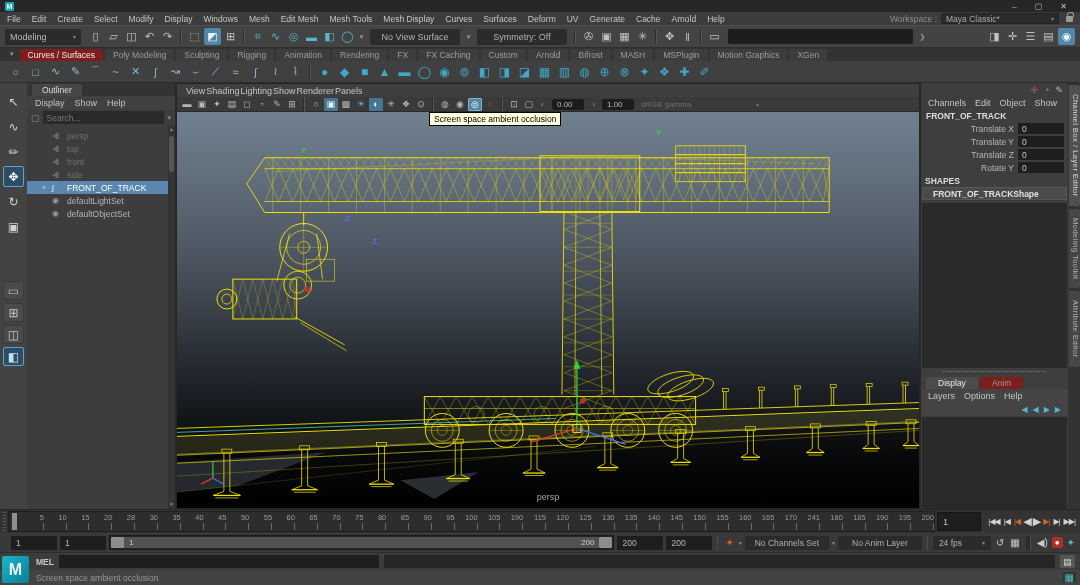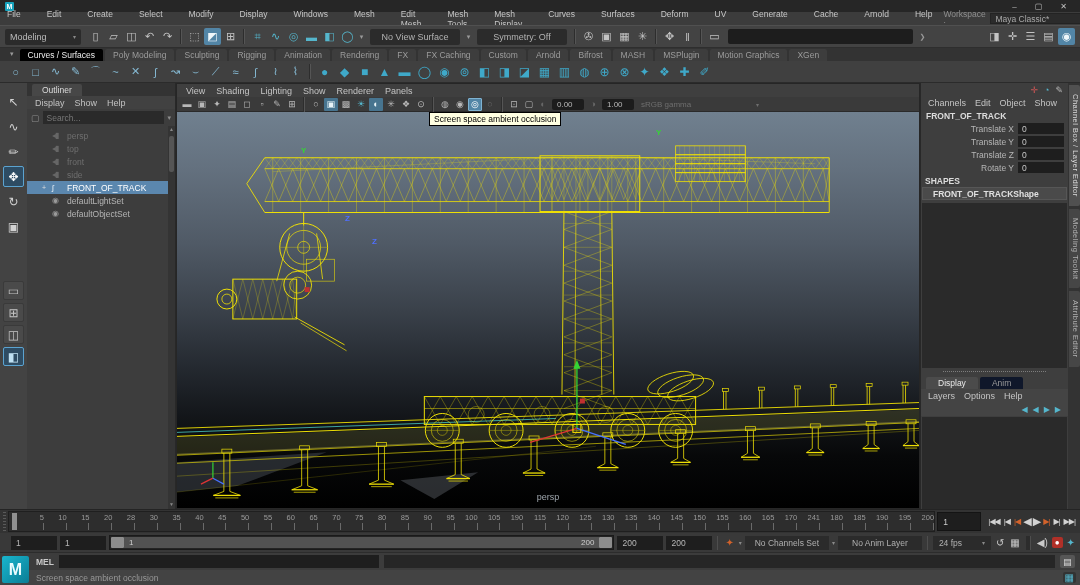--- a/index.html
+++ b/index.html
@@ -24,21 +24,21 @@
 .sl-icon.teal{color:#55b6cc}.sl-icon.tiny{font-size:7px;width:9px;color:#999}
 .sl-icon.active{background:#5285a6;color:#eef6fa;border-radius:2px}
 .sl-icon.divider,.vp-ic.divider,.shelf-ic.divider{width:2px;height:15px;background:#2d2d2d;border-right:1px solid #555;padding:0;margin:0 3px}
 .text-box{background:#2b2b2b;color:#b2b2b2;height:16px;display:flex;align-items:center;justify-content:center;padding:0 8px;min-width:90px;border-radius:2px;margin:0 2px}
 .sl-field{background:#1d1d1d;height:15px;width:185px;border-radius:2px;margin:0 3px}
 .sl-right{margin-left:auto;display:flex;gap:1px}
 
 .shelf-tabs{height:13px;background:#333;display:flex;align-items:flex-end;gap:2px;padding-left:6px;flex:0 0 auto}
 .shelf-menu-ic{color:#9a9a9a;font-size:7px;padding:0 4px 1px;align-self:center}
 .stab{padding:1px 8px 1px;color:#9c9c9c;font-size:8.5px;background:#3d3d3d;border-radius:2px 2px 0 0}
-.stab.active{color:#ececec;background:#000000}
+.stab.active{color:#ececec;background:#7f1d1d}
 .shelf-icons{height:22px;background:#404040;border-bottom:1px solid #2b2b2b;display:flex;align-items:center;padding:0 6px;gap:1px;flex:0 0 auto}
 .shelf-ic{width:19px;height:19px;display:flex;align-items:center;justify-content:center;font-size:12px}
 .shelf-ic.line{color:#85b9d3;font-size:11px}
 .shelf-ic.fill{color:#3fa9c9}
 
 .main{flex:1;display:flex;min-height:0;background:#333}
 .toolbox{width:27px;background:#434343;display:flex;flex-direction:column;align-items:center;padding-top:8px;gap:4px;flex:0 0 auto}
 .tool{width:21px;height:21px;display:flex;align-items:center;justify-content:center;color:#d2d2d2;font-size:12px;border:1px solid transparent}
 .tool.active{background:#2e4c63;border-color:#5ba3d0;border-radius:2px;color:#fff}
 .tb-gap{height:36px}
@@ -58,21 +58,21 @@
 .ol-row{height:13px;display:flex;align-items:center;gap:4px;padding-left:13px;color:#b5b5b5;font-size:8.5px}
 .ol-row .exp{width:8px;font-size:7px;color:#ddd;text-align:center}
 .ol-row .ol-ic{width:11px;font-size:8px;color:#9a9a9a;letter-spacing:-1px}
 .ol-row.dim{color:#6e6e6e}.ol-row.dim .ol-ic{color:#666}
 .ol-row.selected{background:#5b87ae;color:#fff}.ol-row.selected .ol-ic{color:#e8f1f8}
 .ol-scroll{position:absolute;top:0;right:0;bottom:0;width:7px;background:#343434}
 .ol-scroll .thumb{position:absolute;top:10px;right:1px;width:5px;height:36px;background:#555;border-radius:2px}
 .ol-scroll .sarr{position:absolute;right:0;width:7px;height:8px;color:#888;font-size:5px;text-align:center}
 
 .viewport{flex:1;display:flex;flex-direction:column;min-width:0;border:1px solid #262626;position:relative}
-.vp-menus{height:13px;background:#3f3f3f;display:flex;gap:11px;align-items:center;padding:0 9px;color:#c4c4c4;flex:0 0 auto}
+.vp-menus{height:13px;background:#3f3f3f;display:flex;gap:1px;align-items:center;padding:0 9px;color:#c4c4c4;flex:0 0 auto}
 .vp-toolbar{height:15px;background:#3a3a3a;border-bottom:1px solid #2a2a2a;display:flex;align-items:center;padding:0 3px;flex:0 0 auto}
 .vp-ics{display:flex;align-items:center;gap:1px}
 .vp-ic{width:14px;height:13px;display:flex;align-items:center;justify-content:center;color:#b8b8b8;font-size:9px}
 .vp-ic.teal{color:#55b6cc}.vp-ic.dim{color:#666}
 .vp-ic.active{background:#47748f;color:#e8f4f8;border-radius:1px}
 .vp-ic.selected{background:#5285a6;color:#fff;border:1px solid #7fb3d2;border-radius:1px}
 .vp-field{background:#1c1c1c;color:#b8b8b8;font-size:8px;height:11px;display:flex;align-items:center;padding:0 5px;min-width:32px;border-radius:2px;margin:0 2px}
 .vp-combo{color:#6e6e6e;display:flex;justify-content:space-between;align-items:center;min-width:128px;padding:0 5px;font-size:8px}
 .vp-canvas{flex:1;position:relative;overflow:hidden;background:linear-gradient(180deg,#70808f 0%,#64717f 14%,#505a66 33%,#3a414a 50%,#252a31 64%,#14171b 76%,#070809 87%,#000 100%)}
 .scene-svg{position:absolute;inset:0;width:100%;height:100%}
@@ -88,21 +88,21 @@
 .cb-node{height:13px;display:flex;align-items:center;padding:0 5px;color:#dcdcdc;font-weight:bold;font-size:8.5px}
 .cb-attr{height:13px;display:flex;align-items:center;gap:4px;padding:0 4px}
 .attr-name{flex:1;text-align:right;color:#b6b6b6;font-size:8.5px}
 .attr-val{width:46px;background:#1e1e1e;color:#c8c8c8;font-size:8.5px;height:11px;display:flex;align-items:center;padding:0 4px}
 .cb-shapes{height:13px;display:flex;align-items:center;padding:0 4px;color:#dcdcdc;font-weight:bold;font-size:8.5px}
 .cb-shape-row{height:13px;display:flex;align-items:center;margin:0 1px;padding-left:10px;background:#4a4a4a;border:1px solid #565656;color:#e0e0e0;font-weight:bold;font-size:8.5px}
 .cb-fill{flex:1.8;background:#2a2a2a;margin:3px 1px 0}
 .rp-splitter{height:7px;display:flex;align-items:center;justify-content:center}
 .rp-splitter i{width:70%;border-top:1px dotted #7d7d7d}
 .layer-tabs{height:14px;display:flex;gap:2px;padding:2px 5px 0;align-items:flex-end}
-.ltab{padding:1px 12px;background:#0f172a;color:#999;border-radius:2px 2px 0 0;font-size:8.5px}
+.ltab{padding:1px 12px;background:#7f1d1d;color:#999;border-radius:2px 2px 0 0;font-size:8.5px}
 .ltab.active{background:#4b4b4b;color:#e8e8e8}
 .layer-menus{height:13px;display:flex;gap:9px;align-items:center;padding:0 7px;color:#c4c4c4;background:#444}
 .layer-icons{height:14px;display:flex;justify-content:flex-end;gap:5px;align-items:center;padding:0 7px;background:#444;color:#55b6cc;font-size:8px}
 .layer-fill{flex:1;background:#2a2a2a;margin:1px 1px 0}
 
 .side-strip{width:12px;background:#333;display:flex;flex-direction:column;gap:3px;padding-top:2px;align-items:center;flex:0 0 auto}
 .vtab{writing-mode:vertical-rl;font-size:7.5px;color:#b2b2b2;background:#464646;padding:9px 0;width:11px;text-align:center;border-radius:0 2px 2px 0;letter-spacing:.5px}
 .vtab.active{background:#505050;color:#ddd}
 
 .grip{width:8px;flex:0 0 auto;background-image:repeating-linear-gradient(180deg,#5a5a5a 0 1px,transparent 1px 3px);background-size:3px 100%;background-repeat:no-repeat;background-position:center;margin:2px 0}
@@ -147,21 +147,21 @@
   <div class="title-bar">
     <span class="logo-s">M</span>
     <span class="win-controls">
         <span>–</span>
         <span>▢</span>
         <span>✕</span>
       </span>
   </div>
 
   <div class="menu-bar">
-    <span style="display:flex;gap:26px">
+    <span style="display:flex;gap:11px">
         <span class="menu-item">File</span>
         <span class="menu-item">Edit</span>
         <span class="menu-item">Create</span>
         <span class="menu-item">Select</span>
         <span class="menu-item">Modify</span>
         <span class="menu-item">Display</span>
         <span class="menu-item">Windows</span>
         <span class="menu-item">Mesh</span>
         <span class="menu-item">Edit Mesh</span>
         <span class="menu-item">Mesh Tools</span>

